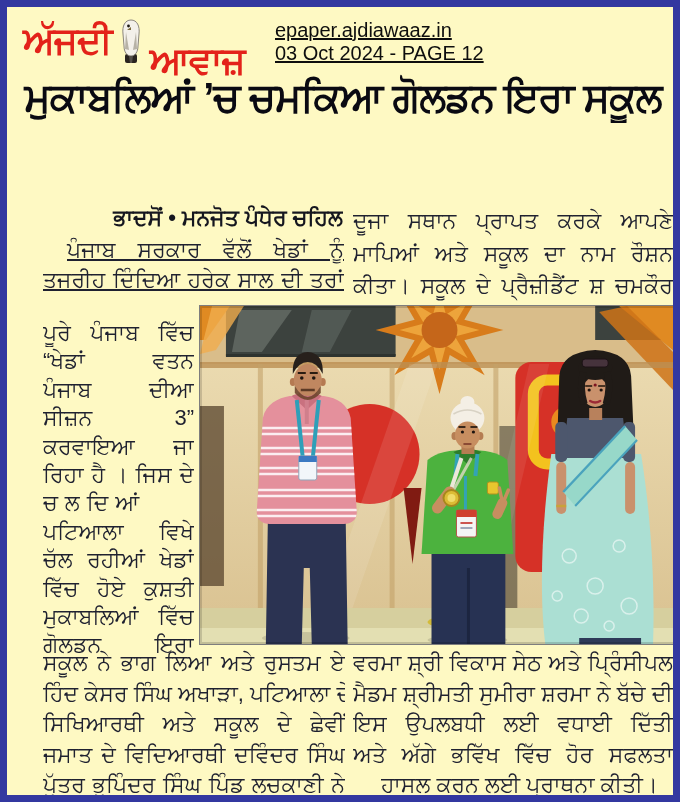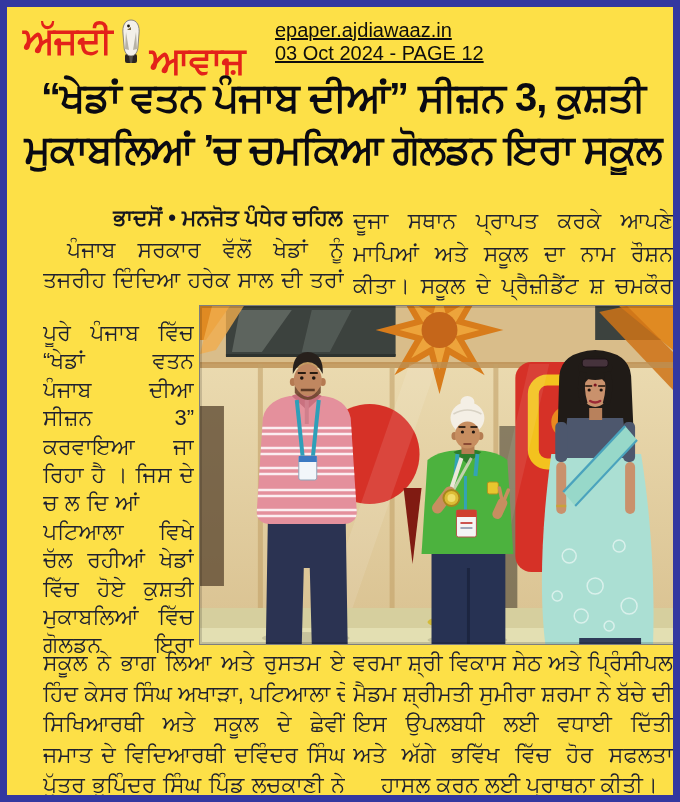--- a/index.html
+++ b/index.html
@@ -1,36 +1,36 @@
 <!DOCTYPE html>
 <html><head>
 <meta charset="utf-8">
 <style>
   html,body{margin:0;padding:0;background:#e8e8e8;}
   #page{
     position:relative; width:680px; height:802px; box-sizing:border-box;
-    background:#fde047; border:7px solid #3338a0; overflow:hidden;
+    background:#fef9c3; border:7px solid #3338a0; overflow:hidden;
     font-family:"Liberation Sans","DejaVu Sans",sans-serif; color:#21232e;
   }
   .abs{position:absolute;}
   
   .logo{left:16px; top:8px; height:52px; display:flex; align-items:center; gap:2px;}
   .logo-text{font-weight:bold; font-size:37px; letter-spacing:-1px; line-height:52px;}
   .hdr-text{left:268px; top:12px; font-size:20px; line-height:23px; color:#0e0e0e;text-decoration:underline;}
   
   .headline{left:6px; top:64px; width:660px; text-align:center; font-weight:bold;
     font-size:40px; line-height:52px; color:#0a0a12; letter-spacing:-1px;
     white-space:nowrap; overflow:hidden;}
   
   .bodyline{font-size:22px; line-height:28.4px; color:#1f2130;
     text-align:justify; text-align-last:justify; white-space:nowrap; overflow:hidden;}
   .byline{left:36px; top:198px; width:300px; text-align:right; font-weight:bold;
     font-size:22px; color:#15161f; white-space:nowrap; overflow:hidden;}
   .intro{left:36px; top:228px; width:301px;}
-  .intro .bodyline{line-height:30px;}
+  .intro .bodyline{line-height:30px;text-decoration:underline;}
   .indent{text-indent:24px;}
   .narrow{left:36px; top:312px; width:151px;}
   .spread{letter-spacing:7px;}
   .rtop{left:346px; top:198px; width:320px;}
   .rtop .bodyline{line-height:32.5px;}
   .bottom{top:641px; width:302px;}
   .bl{left:36px;} .br{left:346px; width:320px;}
   .bottom .bodyline{line-height:30.5px;}
   .lastline{text-align-last:left;margin-left:28px;}
   
@@ -57,21 +57,20 @@
       </svg>
     </span>
     <span class="logo-text" style="color: rgb(227, 34, 26); margin-top: 39px;">ਆਵਾਜ਼</span>
   </div>
   <div class="abs hdr-text">
     <div>epaper.ajdiawaaz.in</div>
     <div>03 Oct 2024 - PAGE 12</div>
   </div>
 
   <div class="abs headline" style="color: rgb(10, 10, 18);">
-    <div>“ਖੇਡਾਂ ਵਤਨ ਪੰਜਾਬ ਦੀਆਂ” ਸੀਜ਼ਨ 3, ਕੁਸ਼ਤੀ</div>
     <div>ਮੁਕਾਬਲਿਆਂ ’ਚ ਚਮਕਿਆ ਗੋਲਡਨ ਇਰਾ ਸਕੂਲ</div>
   </div>
 
   <div class="abs byline">ਭਾਦਸੋਂ • ਮਨਜੋਤ ਪੰਧੇਰ ਚਹਿਲ</div>
 
   <div class="abs intro">
     <div class="bodyline indent">ਪੰਜਾਬ ਸਰਕਾਰ ਵੱਲੋਂ ਖੇਡਾਂ ਨੂੰ</div>
     <div class="bodyline">ਤਜਰੀਹ ਦਿੰਦਿਆ ਹਰੇਕ ਸਾਲ ਦੀ ਤਰਾਂ</div>
   </div>
 

